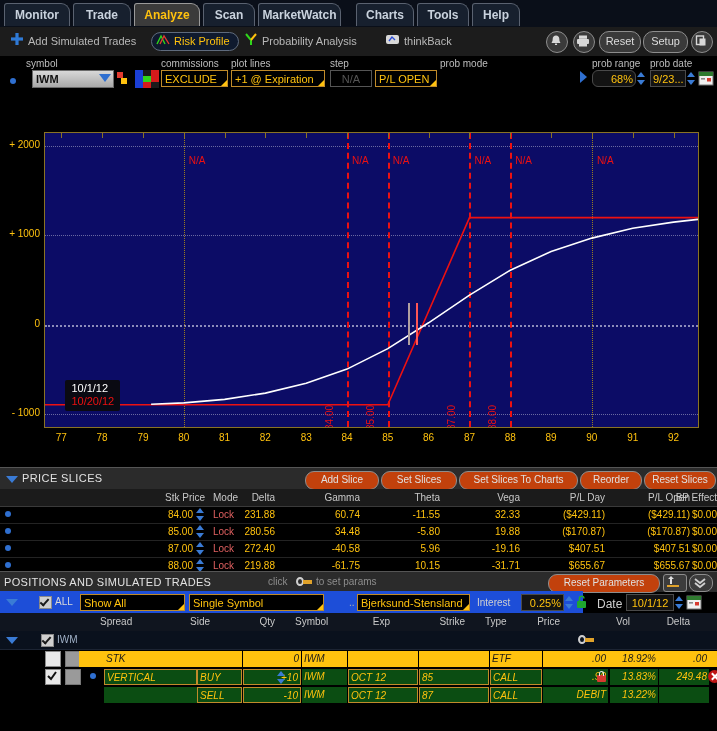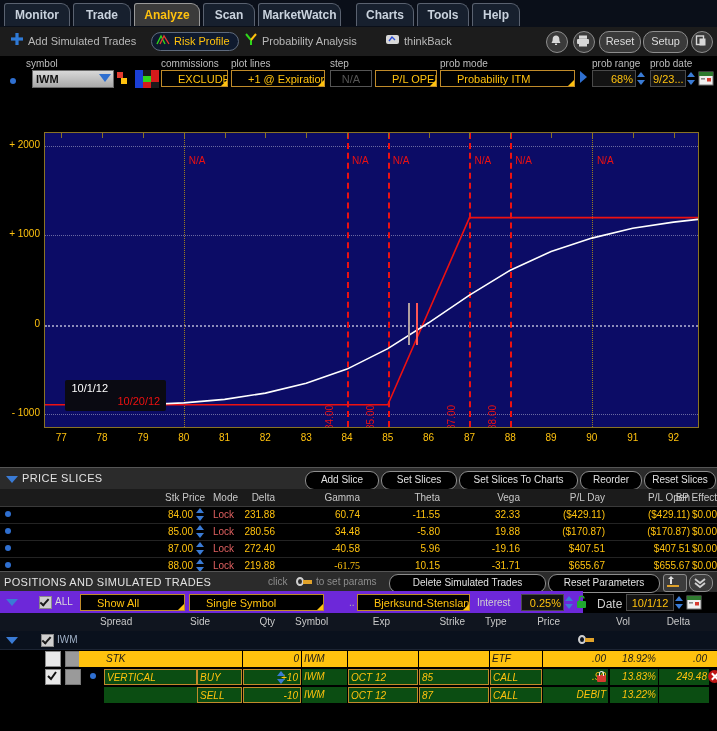--- a/index.html
+++ b/index.html
@@ -26,21 +26,21 @@
   .rbtn{position:absolute;top:4px;height:20px;line-height:19px;text-align:center;font-size:11px;
         color:#dcdcdc;background:#3a3a3a;border:1px solid #8d8d8d;border-radius:10px;cursor:pointer;}
   .ricon{position:absolute;top:4px;width:20px;height:20px;border-radius:50%;background:#3a3a3a;
          border:1px solid #8d8d8d;cursor:pointer;}
 
   
   .symrow{position:absolute;left:0;top:56px;width:717px;height:40px;background:#000;}
   .lbl{position:absolute;font-size:10px;color:#bdbdbd;white-space:nowrap;}
   .fld{position:absolute;height:17px;line-height:16px;box-sizing:border-box;
        background:#000;border:1px solid #c08b2a;color:#ffc20e;font-size:11px;
-       padding-left:16px;white-space:nowrap;overflow:hidden;cursor:pointer;}
+       padding-left:3px;white-space:nowrap;overflow:hidden;cursor:pointer;}
   .fld.dis{border-color:#555;color:#555;text-align:center;padding:0;}
   .fldcorner{position:absolute;right:0;bottom:0;width:0;height:0;
              border-left:6px solid transparent;border-bottom:6px solid #ffc20e;}
   .spin{position:absolute;width:9px;height:17px;cursor:pointer;}
   .spin:before,.spin:after{content:"";position:absolute;left:0;width:0;height:0;
         border-left:4px solid transparent;border-right:4px solid transparent;}
   .spin:before{top:2px;border-bottom:5px solid #3a7bd5;}
   .spin:after{bottom:2px;border-top:5px solid #3a7bd5;}
   .numfld{position:absolute;height:17px;line-height:16px;box-sizing:border-box;background:#131313;
           border:1px solid #4a4a4a;color:#ffc20e;font-size:11px;text-align:right;padding-right:2px;cursor:pointer;}
@@ -59,45 +59,45 @@
   .slicev{position:absolute;top:0;height:100%;width:0;border-left:2px dashed #ee1111;}
   .slicelbl{position:absolute;color:#ee1111;font-size:10px;
             transform:rotate(-90deg);transform-origin:left bottom;white-space:nowrap;}
   .natxt{position:absolute;color:#ee1111;font-size:10px;}
   .ylab{position:absolute;right:0;font-size:10px;color:#ffc20e;text-align:right;white-space:nowrap;}
   .xlab{position:absolute;top:308px;font-size:10px;color:#ffc20e;text-align:center;width:24px;}
   .tickm{position:absolute;top:0;width:0;height:5px;border-left:1px solid #8a7324;}
   .legendbox{position:absolute;background:#0a0a12;padding:2px 6px 3px 6px;border-radius:2px;}
   .legendbox div{font-size:11px;line-height:13px;white-space:nowrap;}
   .lg-white{color:#ffffff;}
-  .lg-red{color:#ee1111;margin-left:46px;}
+  .lg-red{color:#ee1111;}
   .curmark{position:absolute;width:2px;background:#ff8888;}
 
   
   .psbar{position:absolute;left:0;top:467px;width:717px;height:22px;background:#2b2b2b;
          border-top:1px solid #555;border-bottom:1px solid #111;}
   .psttl{position:absolute;left:22px;top:4px;font-size:11px;color:#e2e2e2;letter-spacing:.4px;}
   .caret{position:absolute;width:0;height:0;border-left:6px solid transparent;
          border-right:6px solid transparent;border-top:7px solid #3a7bd5;cursor:pointer;}
   .psbtn{position:absolute;top:3px;height:17px;line-height:16px;text-align:center;font-size:10px;
-         color:#e0e0e0;background:#000000;border:1px solid #8d8d8d;border-radius:9px;cursor:pointer;}
+         color:#e0e0e0;background:#c2410c;border:1px solid #8d8d8d;border-radius:9px;cursor:pointer;}
   .psthead{position:absolute;left:0;top:489px;width:717px;height:17px;background:#1b1b1b;
            border-bottom:1px solid #3a3a3a;}
   .psth{position:absolute;top:3px;font-size:10px;color:#c8c8c8;text-align:right;white-space:nowrap;}
   .psrow{position:absolute;left:0;width:717px;height:17px;border-bottom:1px solid #232323;}
   .pscell{position:absolute;top:3px;font-size:10px;color:#ffc20e;text-align:right;white-space:nowrap;}
   .pscell.mode{color:#e06060;text-align:left;}
   .dot{position:absolute;width:6px;height:6px;border-radius:50%;background:#2f6fd0;}
 
   
   .posbar{position:absolute;left:0;top:571px;width:717px;height:20px;background:#2b2b2b;
           border-top:1px solid #555;}
   .posttl{position:absolute;left:4px;top:4px;font-size:11px;color:#e2e2e2;letter-spacing:.3px;}
   .postip{position:absolute;top:4px;font-size:10px;color:#8d8d8d;white-space:nowrap;}
-  .filtrow{position:absolute;left:0;top:591px;width:583px;height:22px;background:#6d28d9;}
+  .filtrow{position:absolute;left:0;top:591px;width:583px;height:22px;background:#1d4ed8;}
   .chk{position:absolute;width:11px;height:11px;background:#cfcfcf;border:1px solid #8a8a8a;cursor:pointer;}
   .chk.on:after{content:"";position:absolute;left:2px;top:0px;width:3px;height:7px;
         border:solid #1a1a1a;border-width:0 2px 2px 0;transform:rotate(42deg);}
   .poshead{position:absolute;left:0;top:613px;width:717px;height:18px;background:#10151f;
            border-bottom:1px solid #2a3240;}
   .posth{position:absolute;top:3px;font-size:10px;color:#c8c8c8;white-space:nowrap;}
   .symrow2{position:absolute;left:0;top:631px;width:717px;height:18px;background:#0a111d;
            border-bottom:1px solid #1c2433;}
   .trow{position:absolute;left:7px;width:717px;height:14px;font-style:italic;}
   .cellY{position:absolute;height:16px;line-height:15px;box-sizing:border-box;background:#ffc20e;
@@ -218,28 +218,25 @@
     <div class="lbl" style="left:330px;top:2px;">step</div>
     <div class="fld dis" style="left:330px;top:14px;width:42px;">
       <span>N/A</span>
     </div>
 
     <div class="fld" style="left:375px;top:14px;width:62px;">
       <span>P/L OPEN</span><i class="fldcorner"></i>
     </div>
 
     <div class="lbl" style="left:440px;top:2px;">prob mode</div>
-    <div class="fld" style="left:440px;top:14px;width:135px;">
-      <span>Probability ITM</span><i class="fldcorner"></i>
-    </div>
 
     <div style="position:absolute;left:580px;top:15px;width:0;height:0;border-top:6px solid transparent;border-bottom:6px solid transparent;border-left:7px solid #2f6fd0;"></div>
 
     <div class="lbl" style="left:592px;top:2px;">prob range</div>
-    <div class="numfld" style="left:592px;top:14px;width:44px;">
+    <div class="numfld" style="left:592px;top:14px;width:44px;border-radius:6px;">
       <span>68%</span>
     </div>
     <div class="spin" style="left:637px;top:14px;"></div>
 
     <div class="lbl" style="left:650px;top:2px;">prob date</div>
     <div class="numfld" style="left:650px;top:14px;width:36px;text-align:left;padding-left:2px;">
       <span>9/23...</span>
     </div>
     <div class="spin" style="left:687px;top:14px;"></div>
     <div style="position:absolute;left:698px;top:14px;">
@@ -389,38 +386,37 @@
         <div class="pscell" style="right: 112px;">$407.51</div>
         <div class="pscell" style="right: 27px;">$407.51</div>
         <div class="pscell" style="right: 0px;">$0.00</div>
       </div>
       <div class="psrow" style="top: 557px;">
         <i class="dot" style="left: 5px; top: 5px;"></i>
         <div class="pscell" style="right: 524px;">88.00</div>
         <i class="spin" style="left: 196px; top: 0px;"></i>
         <div class="pscell mode" style="left: 213px;">Lock</div>
         <div class="pscell" style="right: 442px;">219.88</div>
-        <div class="pscell" style="right: 357px; font-family: Liberation Serif, serif;">-61.75</div>
+        <div class="pscell" style="right: 357px;">-61.75</div>
         <div class="pscell" style="right: 277px;">10.15</div>
         <div class="pscell" style="right: 197px;">-31.71</div>
         <div class="pscell" style="right: 112px;">$655.67</div>
         <div class="pscell" style="right: 27px;">$655.67</div>
         <div class="pscell" style="right: 0px;">$0.00</div>
       </div>
     </div>
 
   <div class="posbar">
     <div class="posttl">POSITIONS AND SIMULATED TRADES</div>
     <div class="postip" style="left:268px;">click</div>
     <div class="wrench" style="left:296px;top:5px;">
         <i class="hd"></i>
         <i class="hn"></i>
       </div>
     <div class="postip" style="left:316px;">to set params</div>
-    <div class="psbtn" style="left:389px;width:155px;top:2px;">Delete Simulated Trades</div>
     <div class="psbtn" style="left:548px;width:110px;top:2px;">Reset Parameters</div>
     <div style="position:absolute;left:663px;top:2px;width:22px;height:16px;background:#3c3c3c;border:1px solid #8d8d8d;border-radius:3px;">
       <svg width="20" height="14" viewBox="0 0 20 14">
           <path d="M6 9 L6 4 L4 4 L7 1 L10 4 L8 4 L8 9 Z" fill="#e0e0e0"></path>
           <rect x="3" y="10" width="12" height="2" fill="#e0a22a"></rect>
         </svg>
     </div>
     <div style="position:absolute;left:689px;top:2px;width:22px;height:16px;background:#3c3c3c;border:1px solid #8d8d8d;border-radius:8px;">
       <svg width="20" height="14" viewBox="0 0 20 14">
           <polyline points="5,4 10,8 15,4" fill="none" stroke="#cfcfcf" stroke-width="1.8"></polyline>

